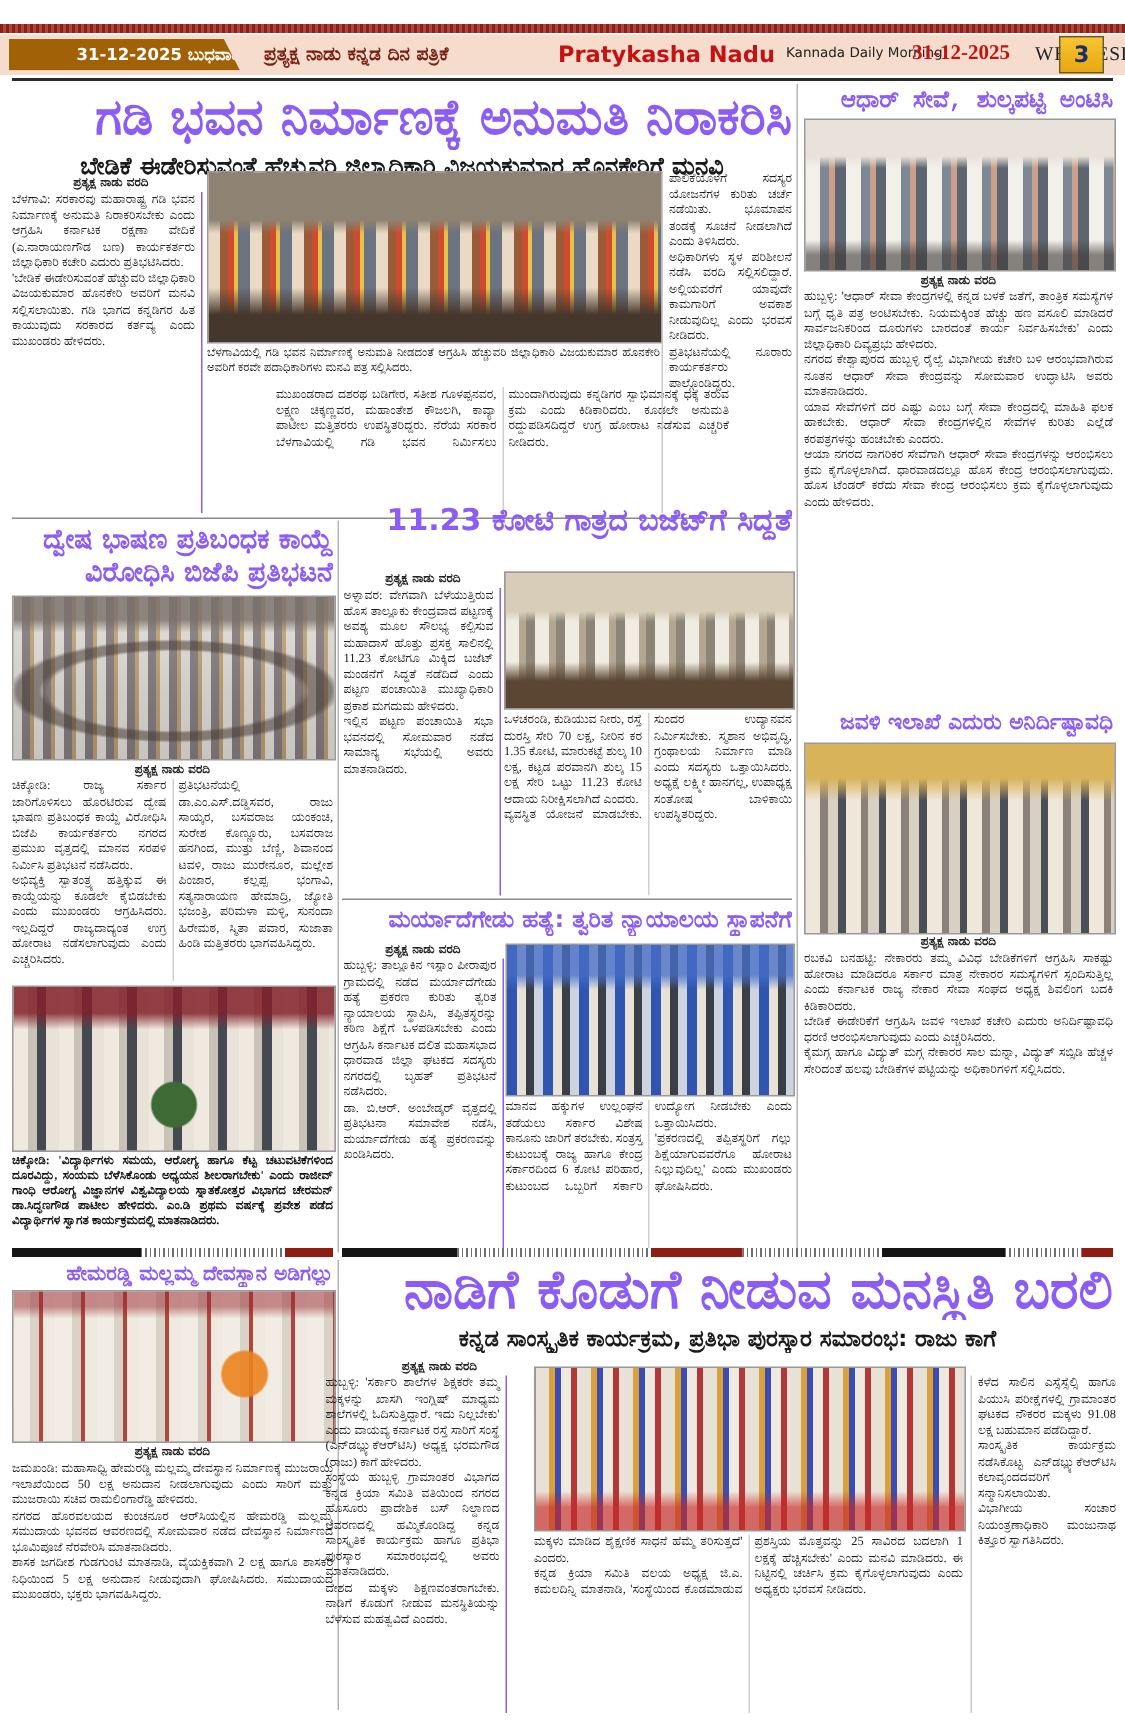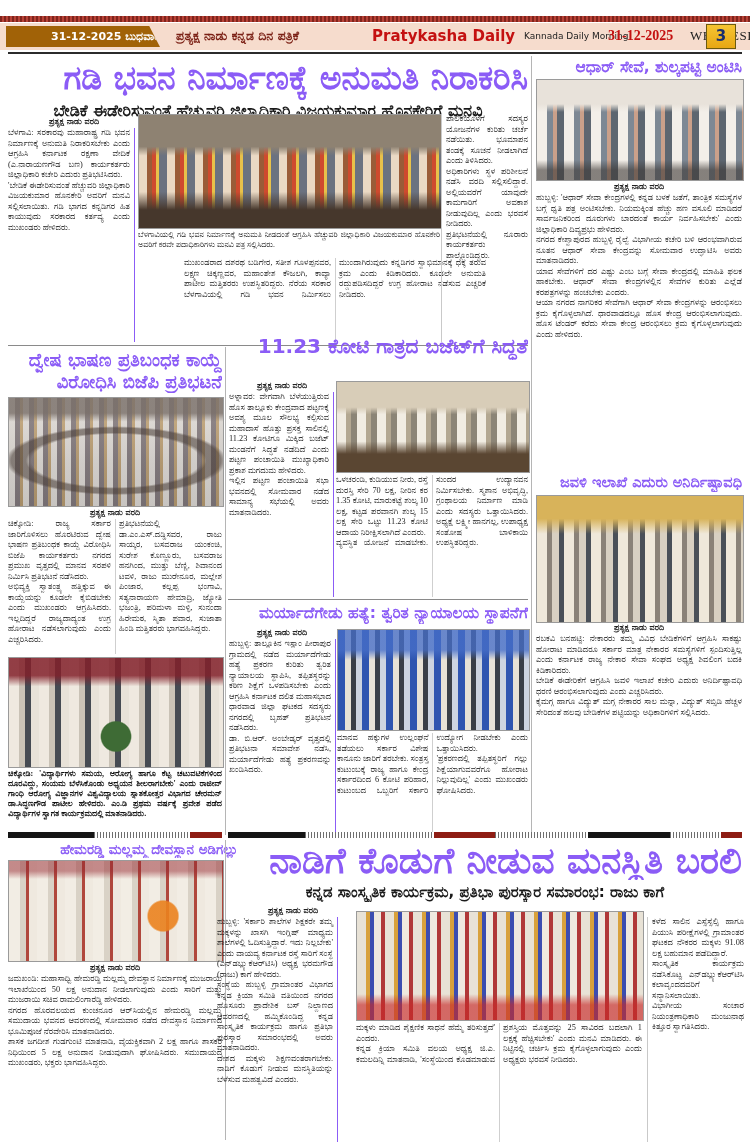--- a/index.html
+++ b/index.html
@@ -88,21 +88,21 @@
     repeating-linear-gradient(90deg,#e8e2d6 0 9px,#d8a13c 9px 13px,#3b4db0 13px 17px,#efe9df 17px 24px,#b03838 24px 28px),
     linear-gradient(180deg,#b8aca0,#887e72);}
 </style>
 </head>
 <body>
 
 <div class="abs topstrip" style="left:0;top:16;width:750px;height:6px;left:0px;top:16px;"></div>
 <div class="abs band" style="left:0px;top:23px;width:750px;height:27px;"></div>
 <div class="abs ribbon" style="left:6px;top:26px;width:154px;height:21px;">31-12-2025 ಬುಧವಾರ</div>
 <div class="abs tagline" style="left:176px;top:25px;width:190px;height:22px;">ಪ್ರತ್ಯಕ್ಷ ನಾಡು ಕನ್ನಡ ದಿನ ಪತ್ರಿಕೆ</div>
-<div class="abs masthead" style="left:372px;top:25px;height:22px;">Pratykasha Daily</div>
+<div class="abs masthead" style="left:372px;top:25px;height:22px;">Pratykasha Nadu</div>
 <div class="abs masthead-sub" style="left:506px;top:25px;height:22px;">Kannada Daily Morning</div>
 <div class="abs masthead-date" style="left:608px;top:25px;height:22px;">31-12-2025</div>
 
 <div class="abs masthead-day" style="left:608px;top:25px;height:22px;transform:translateX(82px);white-space:nowrap;">WEDNESDAY</div>
 <div class="abs pagebox" style="left:706px;top:24px;width:28px;height:23px;">3</div>
 <div class="abs hdr-rule" style="left:8px;top:52px;width:734px;height:2px;"></div>
 
 <div class="abs headline" style="left:8px;top:56px;width:520px;height:44px;font-size:33px;line-height:44px;">ಗಡಿ ಭವನ ನಿರ್ಮಾಣಕ್ಕೆ ಅನುಮತಿ ನಿರಾಕರಿಸಿ</div>
 <div class="abs subhead" style="left:8px;top:101px;width:520px;height:20px;font-size:16px;line-height:20px;">ಬೇಡಿಕೆ ಈಡೇರಿಸುವಂತೆ ಹೆಚ್ಚುವರಿ ಜಿಲ್ಲಾಧಿಕಾರಿ ವಿಜಯಕುಮಾರ ಹೊನಕೇರಿಗೆ ಮನವಿ</div>
 <div class="abs byline" style="left:18px;top:117px;width:112px;">ಪ್ರತ್ಯಕ್ಷ ನಾಡು ವರದಿ</div>
@@ -111,21 +111,21 @@
 <div class="abs photo ph-office" style="left:138px;top:114px;width:302px;height:113px;"></div>
 <div class="abs caption" style="left:138px;top:230px;width:302px;height:26px;">ಬೆಳಗಾವಿಯಲ್ಲಿ ಗಡಿ ಭವನ ನಿರ್ಮಾಣಕ್ಕೆ ಅನುಮತಿ ನೀಡದಂತೆ ಆಗ್ರಹಿಸಿ ಹೆಚ್ಚುವರಿ ಜಿಲ್ಲಾಧಿಕಾರಿ ವಿಜಯಕುಮಾರ ಹೊನಕೇರಿ ಅವರಿಗೆ ಕರವೇ ಪದಾಧಿಕಾರಿಗಳು ಮನವಿ ಪತ್ರ ಸಲ್ಲಿಸಿದರು.</div>
 <div class="abs bodytext cols2" style="left:138px;top:258px;width:302px;height:84px;margin-left:46px;">ಮುಖಂಡರಾದ ದಶರಥ ಬಡಿಗೇರ, ಸತೀಶ ಗೂಳಪ್ಪನವರ, ಲಕ್ಷ್ಮಣ ಚಿಕ್ಕಣ್ಣವರ, ಮಹಾಂತೇಶ ಕೌಜಲಗಿ, ಕಾವ್ಯಾ ಪಾಟೀಲ ಮತ್ತಿತರರು ಉಪಸ್ಥಿತರಿದ್ದರು. ನೆರೆಯ ಸರಕಾರ ಬೆಳಗಾವಿಯಲ್ಲಿ ಗಡಿ ಭವನ ನಿರ್ಮಿಸಲು ಮುಂದಾಗಿರುವುದು ಕನ್ನಡಿಗರ ಸ್ವಾಭಿಮಾನಕ್ಕೆ ಧಕ್ಕೆ ತರುವ ಕ್ರಮ ಎಂದು ಕಿಡಿಕಾರಿದರು. ಕೂಡಲೇ ಅನುಮತಿ ರದ್ದುಪಡಿಸದಿದ್ದರೆ ಉಗ್ರ ಹೋರಾಟ ನಡೆಸುವ ಎಚ್ಚರಿಕೆ ನೀಡಿದರು.</div>
 <div class="abs bodytext br-l" style="left:441px;top:114px;width:82px;height:228px;">ಪಾಲಿಕೆಯೊಳಗೆ ಸದಸ್ಯರ ಯೋಜನೆಗಳ ಕುರಿತು ಚರ್ಚೆ ನಡೆಯಿತು. ಭೂಮಾಪನ ತಂಡಕ್ಕೆ ಸೂಚನೆ ನೀಡಲಾಗಿದೆ ಎಂದು ತಿಳಿಸಿದರು.
 ಅಧಿಕಾರಿಗಳು ಸ್ಥಳ ಪರಿಶೀಲನೆ ನಡೆಸಿ ವರದಿ ಸಲ್ಲಿಸಲಿದ್ದಾರೆ. ಅಲ್ಲಿಯವರೆಗೆ ಯಾವುದೇ ಕಾಮಗಾರಿಗೆ ಅವಕಾಶ ನೀಡುವುದಿಲ್ಲ ಎಂದು ಭರವಸೆ ನೀಡಿದರು.
 ಪ್ರತಿಭಟನೆಯಲ್ಲಿ ನೂರಾರು ಕಾರ್ಯಕರ್ತರು ಪಾಲ್ಗೊಂಡಿದ್ದರು.</div>
 <div class="abs hrule" style="left:8px;top:345px;width:520px;"></div>
 
 <div class="abs vrule" style="left:531px;top:56px;height:779px;"></div>
 
-<div class="abs headline" style="left:536px;top:57px;width:206px;height:20px;font-size:15.5px;line-height:20px;">ಆಧಾರ್ ಸೇವೆ, ಶುಲ್ಕಪಟ್ಟಿ ಅಂಟಿಸಿ</div>
+<div class="abs headline" style="left:536px;top:57px;width:206px;height:20px;font-size:15.5px;line-height:20px;font-family:Liberation Mono, monospace;">ಆಧಾರ್ ಸೇವೆ, ಶುಲ್ಕಪಟ್ಟಿ ಅಂಟಿಸಿ</div>
 <div class="abs photo ph-center" style="left:536px;top:79px;width:206px;height:100px;"></div>
 <div class="abs byline" style="left:582px;top:182px;width:114px;">ಪ್ರತ್ಯಕ್ಷ ನಾಡು ವರದಿ</div>
 <div class="abs bodytext" style="left:536px;top:193px;width:206px;height:275px;">ಹುಬ್ಬಳ್ಳಿ: 'ಆಧಾರ್ ಸೇವಾ ಕೇಂದ್ರಗಳಲ್ಲಿ ಕನ್ನಡ ಬಳಕೆ ಜತೆಗೆ, ತಾಂತ್ರಿಕ ಸಮಸ್ಯೆಗಳ ಬಗ್ಗೆ ಧೃತಿ ಪತ್ರ ಅಂಟಿಸಬೇಕು. ನಿಯಮಕ್ಕಿಂತ ಹೆಚ್ಚು ಹಣ ವಸೂಲಿ ಮಾಡಿದರೆ ಸಾರ್ವಜನಿಕರಿಂದ ದೂರುಗಳು ಬಾರದಂತೆ ಕಾರ್ಯ ನಿರ್ವಹಿಸಬೇಕು' ಎಂದು ಜಿಲ್ಲಾಧಿಕಾರಿ ದಿವ್ಯಪ್ರಭು ಹೇಳಿದರು.
 ನಗರದ ಕೇಶ್ವಾಪುರದ ಹುಬ್ಬಳ್ಳಿ ರೈಲ್ವೆ ವಿಭಾಗೀಯ ಕಚೇರಿ ಬಳಿ ಆರಂಭವಾಗಿರುವ ನೂತನ ಆಧಾರ್ ಸೇವಾ ಕೇಂದ್ರವನ್ನು ಸೋಮವಾರ ಉದ್ಘಾಟಿಸಿ ಅವರು ಮಾತನಾಡಿದರು.
 ಯಾವ ಸೇವೆಗಳಿಗೆ ದರ ಎಷ್ಟು ಎಂಬ ಬಗ್ಗೆ ಸೇವಾ ಕೇಂದ್ರದಲ್ಲಿ ಮಾಹಿತಿ ಫಲಕ ಹಾಕಬೇಕು. ಆಧಾರ್ ಸೇವಾ ಕೇಂದ್ರಗಳಲ್ಲಿನ ಸೇವೆಗಳ ಕುರಿತು ಎಲ್ಲೆಡೆ ಕರಪತ್ರಗಳನ್ನು ಹಂಚಬೇಕು ಎಂದರು.
 ಆಯಾ ನಗರದ ನಾಗರಿಕರ ಸೇವೆಗಾಗಿ ಆಧಾರ್ ಸೇವಾ ಕೇಂದ್ರಗಳನ್ನು ಆರಂಭಿಸಲು ಕ್ರಮ ಕೈಗೊಳ್ಳಲಾಗಿದೆ. ಧಾರವಾಡದಲ್ಲೂ ಹೊಸ ಕೇಂದ್ರ ಆರಂಭಿಸಲಾಗುವುದು. ಹೊಸ ಟೆಂಡರ್ ಕರೆದು ಸೇವಾ ಕೇಂದ್ರ ಆರಂಭಿಸಲು ಕ್ರಮ ಕೈಗೊಳ್ಳಲಾಗುವುದು ಎಂದು ಹೇಳಿದರು.</div>
 
 <div class="abs headline" style="left:536px;top:472px;width:206px;height:20px;font-size:14.5px;line-height:20px;">ಜವಳಿ ಇಲಾಖೆ ಎದುರು ಅನಿರ್ದಿಷ್ಟಾವಧಿ ಧರಣೆ</div>
 <div class="abs photo ph-group" style="left:536px;top:495px;width:206px;height:126px;"></div>
 <div class="abs byline" style="left:582px;top:623px;width:114px;">ಪ್ರತ್ಯಕ್ಷ ನಾಡು ವರದಿ</div>
@@ -169,21 +169,21 @@
 <div class="abs orn" style="left:228px;top:832px;width:514px;height:6px;">
   <div class="seg-black" style="width:15%;"></div>
     <div class="seg-rib" style="width:25%;"></div>
   <div class="seg-red" style="width:12%;"></div>
     <div class="seg-rib" style="width:18%;"></div>
   <div class="seg-black" style="width:16%;"></div>
     <div class="seg-rib" style="width:10%;"></div>
     <div class="seg-red" style="width:4%;"></div>
 </div>
 
-<div class="abs headline" style="left:24px;top:840px;width:214px;height:18px;font-size:13.5px;line-height:18px;">ಹೇಮರಡ್ಡಿ ಮಲ್ಲಮ್ಮ ದೇವಸ್ಥಾನ ಅಡಿಗಲ್ಲು</div>
+<div class="abs headline" style="left:8px;top:840px;width:214px;height:18px;font-size:13.5px;line-height:18px;">ಹೇಮರಡ್ಡಿ ಮಲ್ಲಮ್ಮ ದೇವಸ್ಥಾನ ಅಡಿಗಲ್ಲು</div>
 <div class="abs photo ph-ceremony" style="left:8px;top:860px;width:214px;height:100px;"></div>
 <div class="abs byline" style="left:58px;top:963px;width:114px;">ಪ್ರತ್ಯಕ್ಷ ನಾಡು ವರದಿ</div>
 <div class="abs bodytext" style="left:8px;top:974px;width:214px;height:150px;">ಜಮಖಂಡಿ: ಮಹಾಸಾಧ್ವಿ ಹೇಮರಡ್ಡಿ ಮಲ್ಲಮ್ಮ ದೇವಸ್ಥಾನ ನಿರ್ಮಾಣಕ್ಕೆ ಮುಜರಾಯಿ ಇಲಾಖೆಯಿಂದ 50 ಲಕ್ಷ ಅನುದಾನ ನೀಡಲಾಗುವುದು ಎಂದು ಸಾರಿಗೆ ಮತ್ತು ಮುಜರಾಯಿ ಸಚಿವ ರಾಮಲಿಂಗಾರೆಡ್ಡಿ ಹೇಳಿದರು.
 ನಗರದ ಹೊರವಲಯದ ಕುಂಚನೂರ ಆರ್‌ಸಿಯಲ್ಲಿನ ಹೇಮರಡ್ಡಿ ಮಲ್ಲಮ್ಮ ಸಮುದಾಯ ಭವನದ ಆವರಣದಲ್ಲಿ ಸೋಮವಾರ ನಡೆದ ದೇವಸ್ಥಾನ ನಿರ್ಮಾಣದ ಭೂಮಿಪೂಜೆ ನೆರವೇರಿಸಿ ಮಾತನಾಡಿದರು.
 ಶಾಸಕ ಜಗದೀಶ ಗುಡಗುಂಟಿ ಮಾತನಾಡಿ, ವೈಯಕ್ತಿಕವಾಗಿ 2 ಲಕ್ಷ ಹಾಗೂ ಶಾಸಕರ ನಿಧಿಯಿಂದ 5 ಲಕ್ಷ ಅನುದಾನ ನೀಡುವುದಾಗಿ ಘೋಷಿಸಿದರು. ಸಮುದಾಯದ ಮುಖಂಡರು, ಭಕ್ತರು ಭಾಗವಹಿಸಿದ್ದರು.</div>
 
 <div class="abs vrule" style="left:225px;top:840px;height:300px;"></div>
 
 <div class="abs headline" style="left:228px;top:842px;width:514px;height:38px;font-size:36px;line-height:38px;">ನಾಡಿಗೆ ಕೊಡುಗೆ ನೀಡುವ ಮನಸ್ಥಿತಿ ಬರಲಿ</div>
 <div class="abs subhead" style="left:228px;top:882px;width:514px;height:20px;font-size:15px;line-height:20px;">ಕನ್ನಡ ಸಾಂಸ್ಕೃತಿಕ ಕಾರ್ಯಕ್ರಮ, ಪ್ರತಿಭಾ ಪುರಸ್ಕಾರ ಸಮಾರಂಭ: ರಾಜು ಕಾಗೆ</div>

